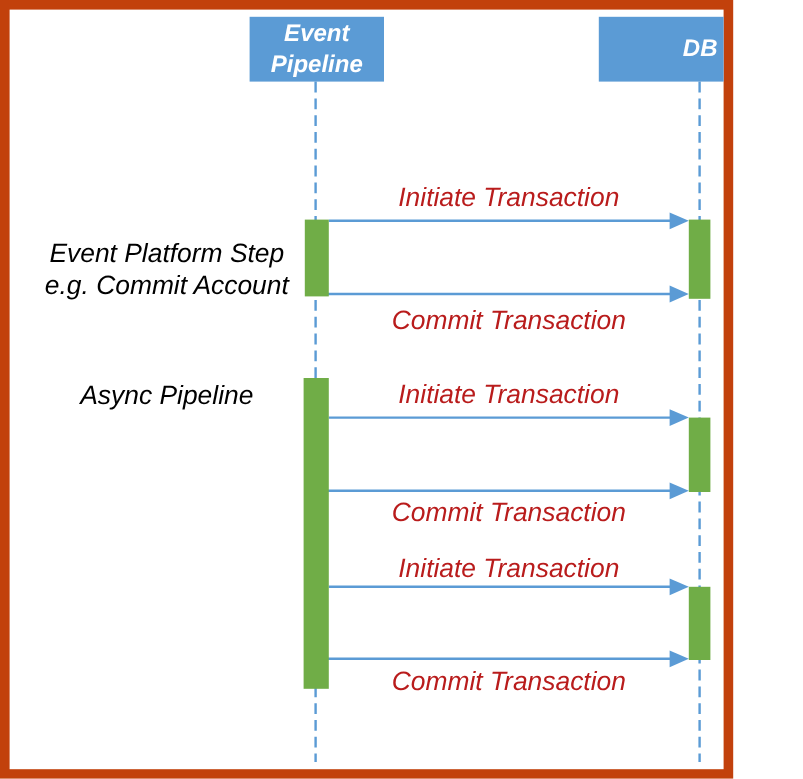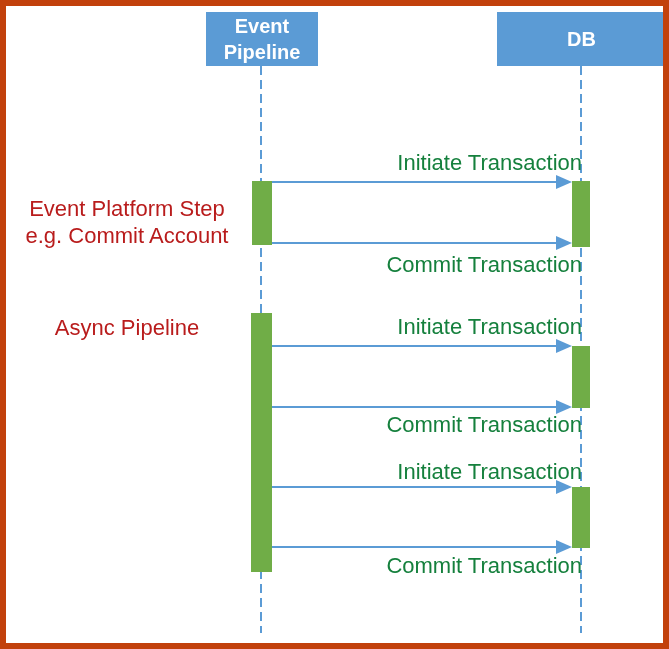--- a/index.html
+++ b/index.html
@@ -3,26 +3,27 @@
 <meta charset="utf-8">
 <style>
   html, body {
     margin: 0;
     padding: 0;
     background: #ffffff;
     font-family: "Liberation Sans", sans-serif;
   }
   .canvas {
     position: relative;
-    width: 669px;
+    width: 611px;
     height: 649px;
     box-sizing: border-box;
     background: #ffffff;
-    border: 6px solid #c2410c;
+    border: 8px solid #c2410c;
     overflow: hidden;
+    font-style: italic;
   }
   .layer {
     position: absolute;
     left: 0;
     top: 0;
   }
   .actor-box {
     position: absolute;
     background: #5B9BD5;
     color: #ffffff;
@@ -34,38 +35,38 @@
     align-items: center;
     justify-content: center;
     text-align: center;
   }
   .actor-box-event { left: 200px; top: 6px; width: 112px; height: 54px; }
   .actor-box-db    { left: 491px; top: 6px; width: 169px; height: 54px; text-align: right; }
   .msg-label {
     position: absolute;
     left: 256px;
     width: 320px;
-    text-align: right;
-    color: #15803d;
+    text-align: center;
+    color: #b91c1c;
     font-size: 22px;
     line-height: 26px;
     white-space: nowrap;
   }
   .msg-label-1 { top: 144px; }
   .msg-label-2 { top: 246px; }
   .msg-label-3 { top: 308px; }
   .msg-label-4 { top: 406px; }
   .msg-label-5 { top: 453px; }
   .msg-label-6 { top: 547px; }
   .annotation {
     position: absolute;
-    left: 2px;
+    left: 12px;
     width: 238px;
     text-align: center;
-    color: #b91c1c;
+    color: #000000;
     font-size: 22px;
     line-height: 27px;
     white-space: nowrap;
   }
   .annotation span { display: block; }
   .annotation-step  { top: 189px; }
   .annotation-async { top: 308px; }
 </style>
 </head>
 <body>

